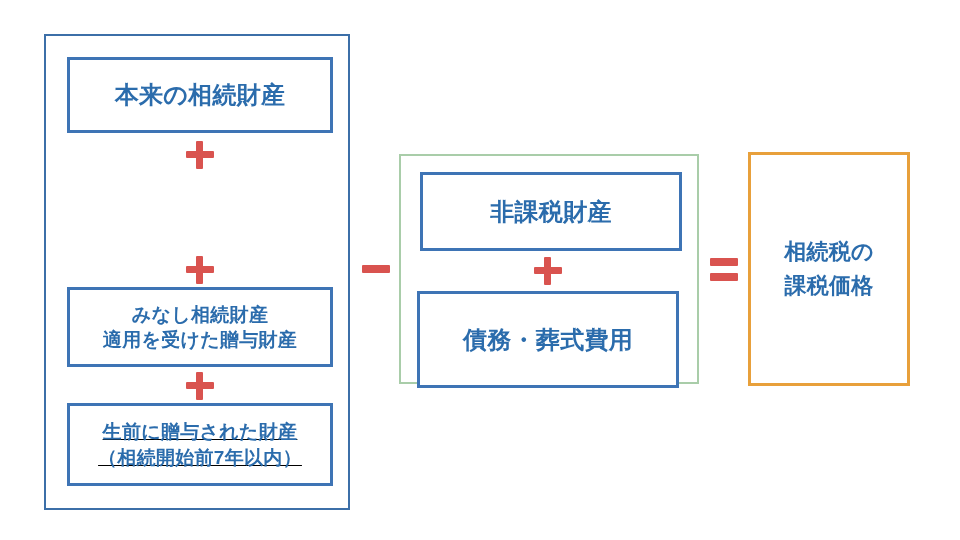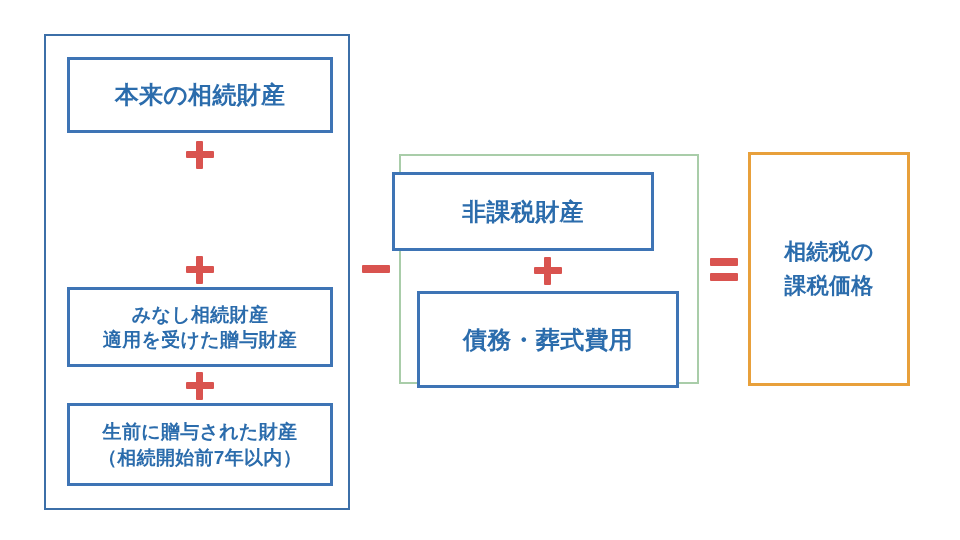--- a/index.html
+++ b/index.html
@@ -71,24 +71,24 @@
     white-space: pre-line;
   }
   .box-label.small {
     font-size: 19px;
   }
 
   
   #box-honrai   { left: 67px;  top: 57px;  width: 266px; height: 76px; }
   #box-minashi  { left: 67px;  top: 175px; width: 266px; height: 76px; }
   #box-seisan   { left: 67px;  top: 287px; width: 266px; height: 80px; }
-  #box-seizen   { left: 67px;  top: 403px; width: 266px; height: 83px; }
-
-  
-  #box-hikazei  { left: 392px; top: 172px; width: 262px; height: 79px; }
+  #box-seizen   { left: 67px;  top: 403px; width: 266px; height: 83px; text-decoration: underline; }
+
+  
+  #box-hikazei  { left: 420px; top: 172px; width: 262px; height: 79px; }
   #box-saimu    { left: 417px; top: 291px; width: 262px; height: 97px; }
 
   
   #box-kakaku-text {
     position: absolute;
     left: 748px;
     top: 152px;
     width: 162px;
     height: 234px;
     display: flex;

